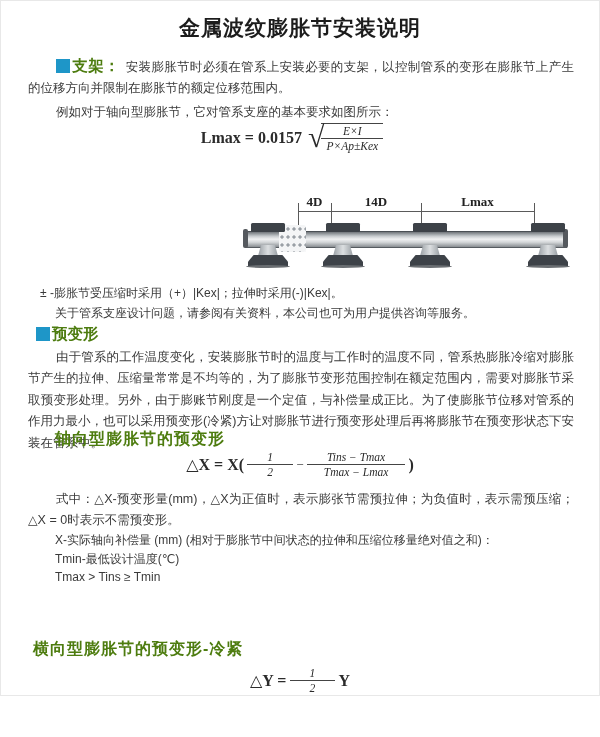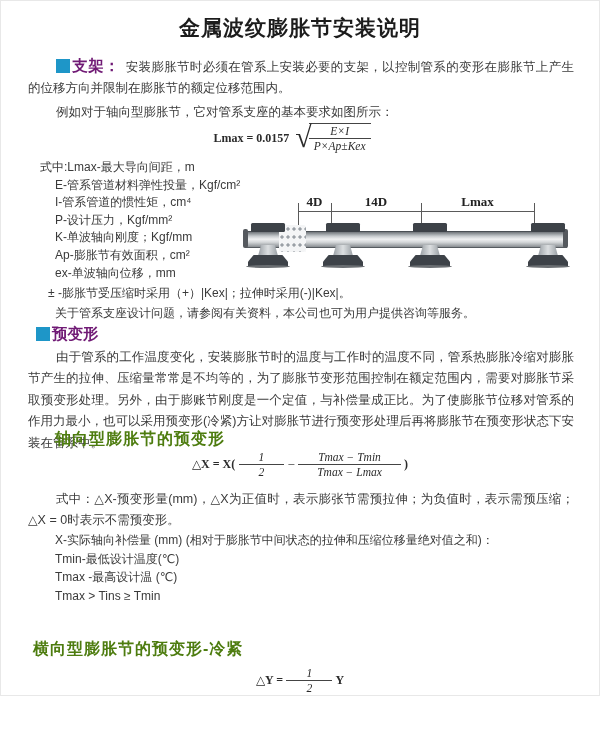--- a/index.html
+++ b/index.html
@@ -12,42 +12,42 @@
     position:absolute;top:14px;left:0;width:600px;text-align:center;
     font-size:21px;font-weight:bold;color:#1c1c1c;letter-spacing:1px;
   }
   
   .para1{position:absolute;top:55px;left:28px;right:26px;font-size:12.5px;line-height:21px;text-align:justify;}
   .para1 .lead{text-indent:28px;display:block;}
   .sq{
     display:inline-block;width:14px;height:14px;background:#1e96c8;
     vertical-align:-2px;margin-right:2px;
   }
-  .blue-head{color:#701a75;font-size:15.5px;font-weight:bold;margin-right:6px;}
+  .blue-head{color:#4d7c0f;font-size:15.5px;font-weight:bold;margin-right:6px;}
   .example{display:block;text-indent:28px;margin-top:3px;}
 
   
   .formula{font-family:"Liberation Serif","DejaVu Serif",serif;color:#2b2b2b;}
   .f1{position:absolute;top:121px;left:0;width:600px;text-align:center;transform:translateX(-8px);}
-  .f-bold{font-weight:bold;font-size:12px;}
+  .f-bold{font-weight:bold;font-size:16px;}
   .frac{display:inline-block;vertical-align:middle;text-align:center;font-style:italic;font-size:11.5px;line-height:1.25;}
   .frac .num{display:block;padding:0 20px;border-bottom:1px solid #444;}
   .frac .den{display:block;padding:0 5px;}
   .sqrt-wrap{display:inline-block;vertical-align:middle;margin-left:6px;}
   .radical{font-size:30px;font-weight:normal;display:inline-block;vertical-align:middle;transform:translateY(-1px);font-style:normal;}
   .rooted{border-top:1.6px solid #444;margin-left:-3px;}
   .f2{position:absolute;top:450px;left:0;width:600px;text-align:center;font-size:13px;}
   .f3{position:absolute;top:666px;left:0;width:600px;text-align:center;font-size:13px;}
   .f-mid{vertical-align:middle;}
 
   
   .defs{position:absolute;top:159px;left:40px;font-size:12px;line-height:17.6px;white-space:nowrap;}
   .defs .sub{padding-left:15px;}
   .note-line{position:absolute;left:40px;font-size:12px;white-space:nowrap;}
-  .sign-note{top:285px;margin-left:8px;}
+  .sign-note{top:285px;}
   .service-note{top:305px;left:55px;}
 
   
   .diagram{position:absolute;top:193px;left:243px;width:335px;height:95px;}
   .dim-line{position:absolute;left:55px;top:18px;width:236px;height:1px;background:#5a5a5a;}
   .tick{position:absolute;top:10px;width:1px;height:28px;background:#5a5a5a;}
   .dim-label{position:absolute;top:1px;font-family:"Liberation Serif","DejaVu Serif",serif;font-weight:bold;font-size:13px;color:#222;text-align:center;}
   .pipe{
     position:absolute;left:2px;top:38px;width:322px;height:15px;
     background:linear-gradient(180deg,#6d7control,#fff);
@@ -90,29 +90,20 @@
     <span class="lead">
       <span class="sq"></span><span class="blue-head">支架：</span><span>安装膨胀节时必须在管系上安装必要的支架，以控制管系的变形在膨胀节上产生的位移方向并限制在膨胀节的额定位移范围内。</span>
     </span>
     <span class="example">例如对于轴向型膨胀节，它对管系支座的基本要求如图所示：</span>
   </div>
 
   <div class="formula f1">
     <span class="f-bold f-mid">Lmax = 0.0157</span><span class="sqrt-wrap"><span class="radical">√</span><span class="frac rooted"><span class="num">E×I</span><span class="den">P×Ap±Kex</span></span></span>
   </div>
 
-  <div class="defs">
-    <div>式中:Lmax-最大导向间距，m</div>
-    <div class="sub">E-管系管道材料弹性投量，Kgf/cm²</div>
-    <div class="sub">I-管系管道的惯性矩，cm⁴</div>
-    <div class="sub">P-设计压力，Kgf/mm²</div>
-    <div class="sub">K-单波轴向刚度；Kgf/mm</div>
-    <div class="sub">Ap-膨胀节有效面积，cm²</div>
-    <div class="sub">ex-单波轴向位移，mm</div>
-  </div>
   <div class="note-line sign-note">± -膨胀节受压缩时采用（+）|Kex|；拉伸时采用(-)|Kex|。</div>
   <div class="note-line service-note">关于管系支座设计问题，请参阅有关资料，本公司也可为用户提供咨询等服务。</div>
 
   <div class="diagram">
     <div class="dim-line"></div>
     <div class="tick" style="left:55px;"></div>
     <div class="tick" style="left:88px;"></div>
     <div class="tick" style="left:178px;"></div>
     <div class="tick" style="left:291px;"></div>
     <div class="dim-label" style="left:55px;width:33px;">4D</div>
@@ -152,30 +143,29 @@
     <span class="sq"></span><span class="blue-head">预变形</span>
   </div>
   <div class="sec2-body">由于管系的工作温度变化，安装膨胀节时的温度与工作时的温度不同，管系热膨胀冷缩对膨胀节产生的拉伸、压缩量常常是不均等的，为了膨胀节变形范围控制在额定范围内，需要对膨胀节采取预变形处理。另外，由于膨账节刚度是一个定值，与补偿量成正比。为了使膨胀节位移对管系的作用力最小，也可以采用预变形(冷紧)方让对膨胀节进行预变形处理后再将膨胀节在预变形状态下安装在管系中。</div>
 
   <div class="subhead axial-head">轴向型膨胀节的预变形</div>
 
   <div class="formula f2">
     <span class="f-bold f-mid">△X = X(</span>
     <span class="frac"><span class="num">1</span><span class="den">2</span></span>
     <span class="f-mid">−</span>
-    <span class="frac"><span class="num">Tmax − Tmin</span><span class="den">Tmax − Lmax</span></span>
+    <span class="frac"><span class="num">Tins − Tmax</span><span class="den">Tmax − Lmax</span></span>
     <span class="f-bold f-mid">)</span>
   </div>
 
   <div class="axial-note">式中：△X-预变形量(mm)，△X为正值时，表示膨张节需预拉伸；为负值时，表示需预压缩；△X = 0时表示不需预变形。</div>
 
   <div class="axial-lines">
     <div>X-实际轴向补偿量 (mm) (相对于膨胀节中间状态的拉伸和压缩位移量绝对值之和)：</div>
     <div>Tmin-最低设计温度(℃)</div>
-    <div>Tmax -最高设计温 (℃)</div>
     <div>Tmax &gt; Tins ≥ Tmin</div>
   </div>
 
   <div class="subhead lateral-head">横向型膨胀节的预变形-冷紧</div>
 
   <div class="formula f3">
     <span class="f-bold f-mid">△Y =</span>
     <span class="frac"><span class="num">1</span><span class="den">2</span></span>
     <span class="f-bold f-mid">Y</span>
   </div>

